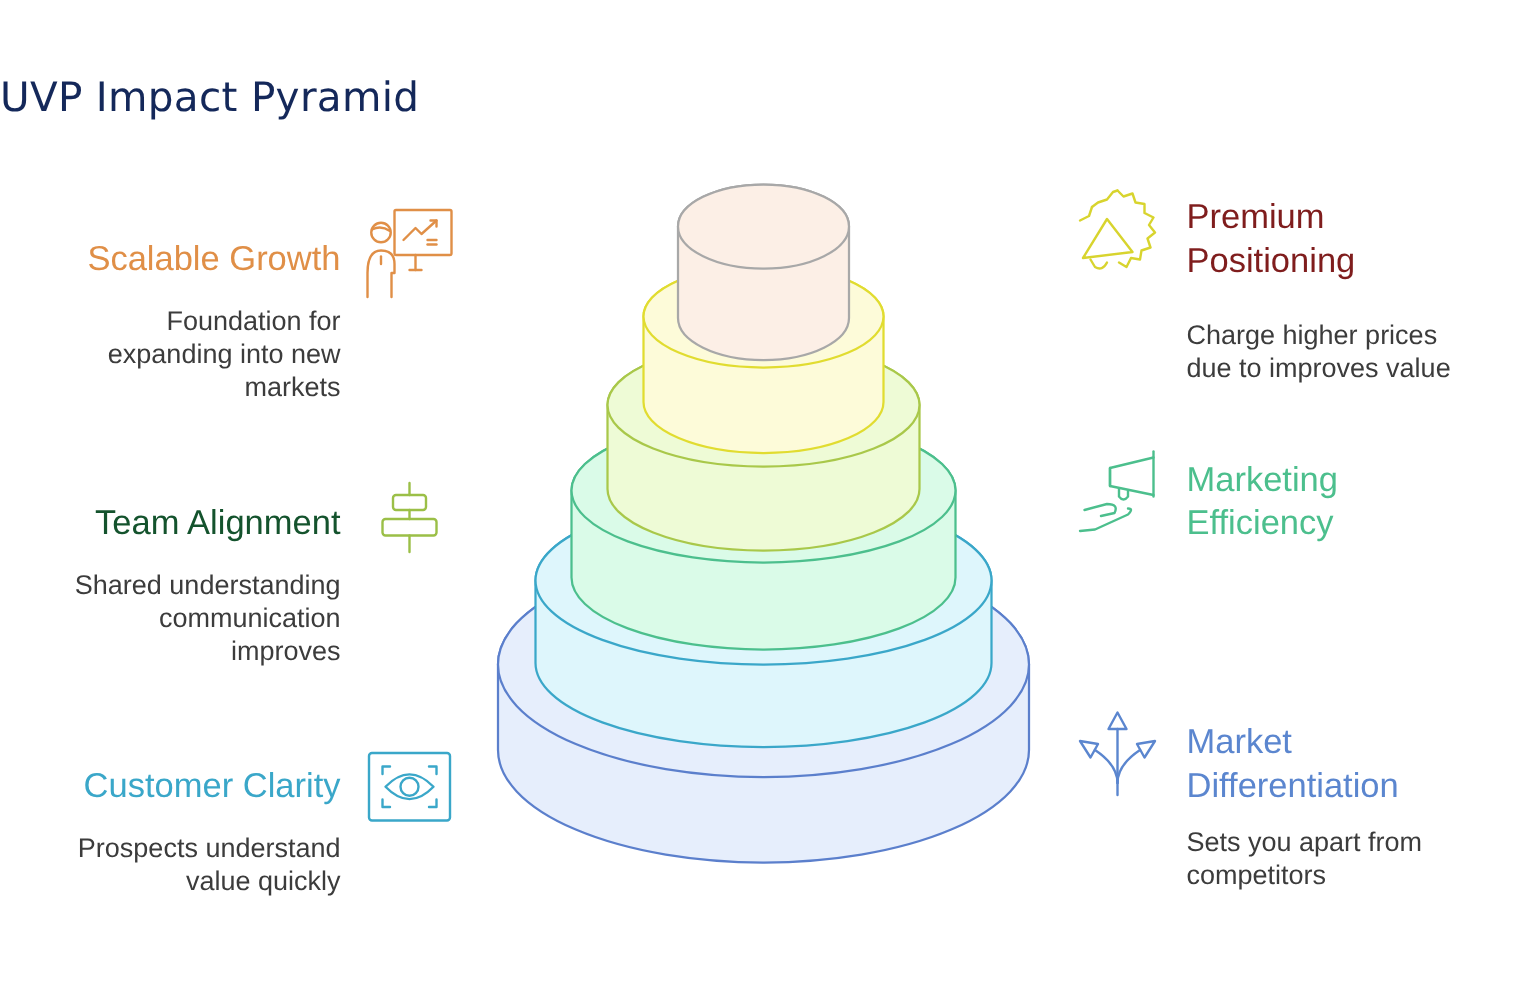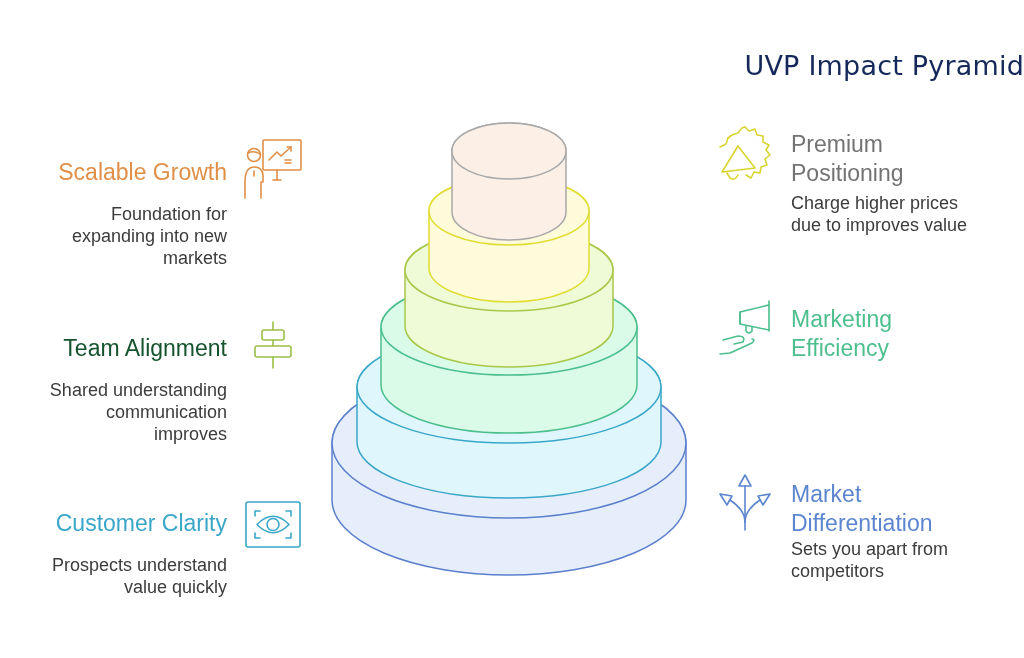--- a/index.html
+++ b/index.html
@@ -1,17 +1,17 @@
 <!DOCTYPE html>
 <html><head>
 <meta charset="utf-8">
 <style>
   html, body { margin: 0; padding: 0; background: #ffffff; }
   body { width: 1024px; height: 658px; position: relative; overflow: hidden; font-family: "Liberation Sans", sans-serif; }
-  .title { position: absolute; top: 50px; left: 0; width: 1024px; text-align: right; font-size: 27px; color: #14285a; font-family: "DejaVu Sans", sans-serif; font-weight: 500; letter-spacing: 0.2px; }
+  .title { position: absolute; top: 50px; left: 0; width: 1024px; text-align: left; font-size: 27px; color: #14285a; font-family: "DejaVu Sans", sans-serif; font-weight: 500; letter-spacing: 0.2px; }
   svg.pyr { position: absolute; left: 0; top: 0; }
   .item { position: absolute; }
   .head { font-size: 23px; line-height: 29px; }
   .desc { font-size: 18px; line-height: 22px; color: #3c3c3c; }
   .left .head, .left .desc { text-align: right; }
   .icon { position: absolute; }
 </style>
 </head>
 <body>
 
@@ -102,25 +102,25 @@
 </svg>
 
 <svg class="icon" style="left:714px; top:124px" width="62" height="60" viewBox="0 0 62 60" fill="none" stroke="#d8d42e" stroke-width="1.6" stroke-linecap="round" stroke-linejoin="round">
   <path d="M31,3 L35,7 L41,5 L43,11 L49,12 L49,18 L55,21 L52,26 L56,31 L51,35 L53,41 L47,43 L46,49 L40,48 L37,54 L32,51"></path>
   <path d="M14,14 L18,11 L24,9 L28,4 L31,3"></path>
   <path d="M14,14 L12,20 L6,23"></path>
   <path d="M8,48 L24,22 L41,44 Z"></path>
   <path d="M13,49 L16,54 Q21,57 24,51"></path>
 </svg>
 <div class="item" style="left:791px; top:130px; width:220px;">
-  <div class="head" style="color:#737373">
+  <div class="head" style="color:#7f1d1d">
     <div>Premium</div>
     <div>Positioning</div>
   </div>
-  <div class="desc" style="margin-top:4px">
+  <div class="desc" style="margin-top:24px">
     <div>Charge higher prices</div>
     <div>due to improves value</div>
   </div>
 </div>
 
 <svg class="icon" style="left:716px; top:298px" width="58" height="62" viewBox="0 0 58 62" fill="none" stroke="#4cbf8d" stroke-width="1.6" stroke-linecap="round" stroke-linejoin="round">
   <line x1="53" y1="3" x2="53" y2="33"></line>
   <path d="M53,7 L24,14 V26 L53,32"></path>
   <line x1="24" y1="14" x2="24" y2="26"></line>
   <path d="M30,28 V33 Q33,37 36,33 V29"></path>
@@ -140,17 +140,17 @@
   <path d="M31,52 Q31,40 16,30"></path>
   <path d="M6,24 L18,26 L13,35 Z"></path>
   <path d="M31,52 Q31,40 46,30"></path>
   <path d="M56,24 L44,26 L49,35 Z"></path>
 </svg>
 <div class="item" style="left:791px; top:480px; width:220px;">
   <div class="head" style="color:#5b86cf">
     <div>Market</div>
     <div>Differentiation</div>
   </div>
-  <div class="desc" style="">
+  <div class="desc" style="margin-top:12px">
     <div>Sets you apart from</div>
     <div>competitors</div>
   </div>
 </div>
 
 </body></html>

